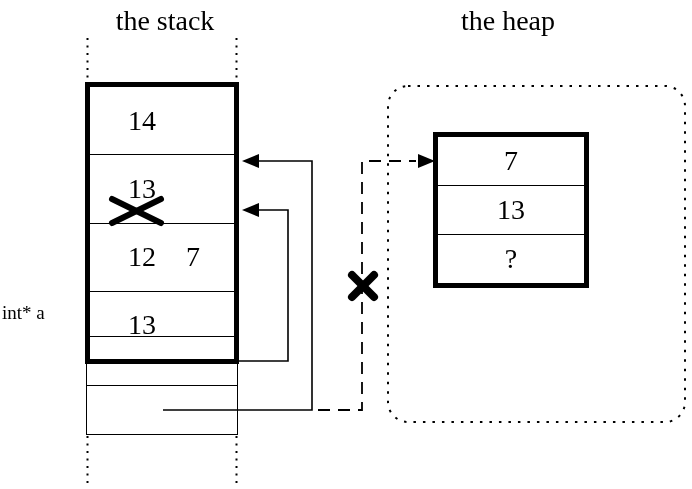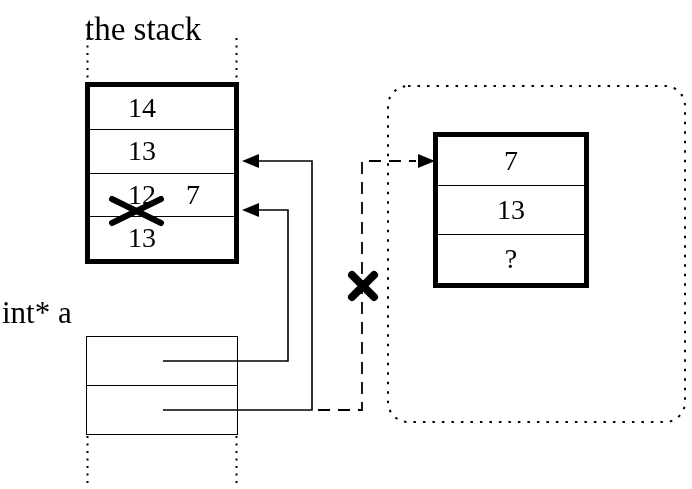--- a/index.html
+++ b/index.html
@@ -1,26 +1,26 @@
 <!DOCTYPE html>
 <html><head>
 <meta charset="utf-8">
 <style>
   html,body{margin:0;padding:0;background:#fff;}
   .canvas{
     position:relative;width:692px;height:489px;background:#fff;overflow:hidden;
     font-family:"Liberation Serif","DejaVu Serif",serif;color:#000;
   }
-  .title{position:absolute;top:14px;font-size:33px;line-height:30px;white-space:nowrap;}
+  .title{position:absolute;top:6px;font-size:28px;line-height:30px;text-align:center;white-space:nowrap;}
   .stack-title{left:85px;width:160px;}
   .heap-title{left:428px;width:160px;}
 
   
   .stack-box{
-    position:absolute;left:85px;top:82px;width:154px;height:182px;
+    position:absolute;left:85px;top:82px;width:154px;height:282px;
     border:5px solid #000;box-sizing:border-box;display:flex;flex-direction:column;
   }
   .srow{flex:1;display:flex;align-items:center;padding-left:38px;font-size:28px;box-sizing:border-box;}
   .srow + .srow{border-top:1.5px solid #000;}
   .srow .new-val{margin-left:30px;}
 
   
   .sub-cells{
     position:absolute;left:86px;top:336px;width:151.5px;height:99px;
     border:1.5px solid #000;box-sizing:border-box;display:flex;flex-direction:column;
@@ -29,33 +29,34 @@
   .sub-cell:first-child{border-bottom:1.5px solid #000;}
 
   
   .heap-box{
     position:absolute;left:433px;top:132px;width:156px;height:156px;
     border:5px solid #000;box-sizing:border-box;display:flex;flex-direction:column;
   }
   .hrow{flex:1;display:flex;align-items:center;justify-content:center;font-size:28px;box-sizing:border-box;}
   .hrow + .hrow{border-top:1.5px solid #000;}
 
-  .var-label{position:absolute;left:2px;font-size:31px;line-height:28px;white-space:nowrap;}
+  .var-label{position:absolute;left:2px;font-size:19px;line-height:28px;white-space:nowrap;}
   .label-a{top:299px;}
   .label-b{top:352px;}
   .label-c{top:399px;}
 
   .overlay{position:absolute;left:0;top:0;width:692px;height:489px;pointer-events:none;}
 </style>
 </head>
 <body>
 
 <div class="canvas">
 
   <div class="title stack-title">the stack</div>
+  <div class="title heap-title">the heap</div>
 
   <div class="stack-box">
     <div class="srow">
       <span>14</span>
     </div>
     <div class="srow">
       <span>13</span>
     </div>
     <div class="srow">
       <span class="old-val">12</span>

